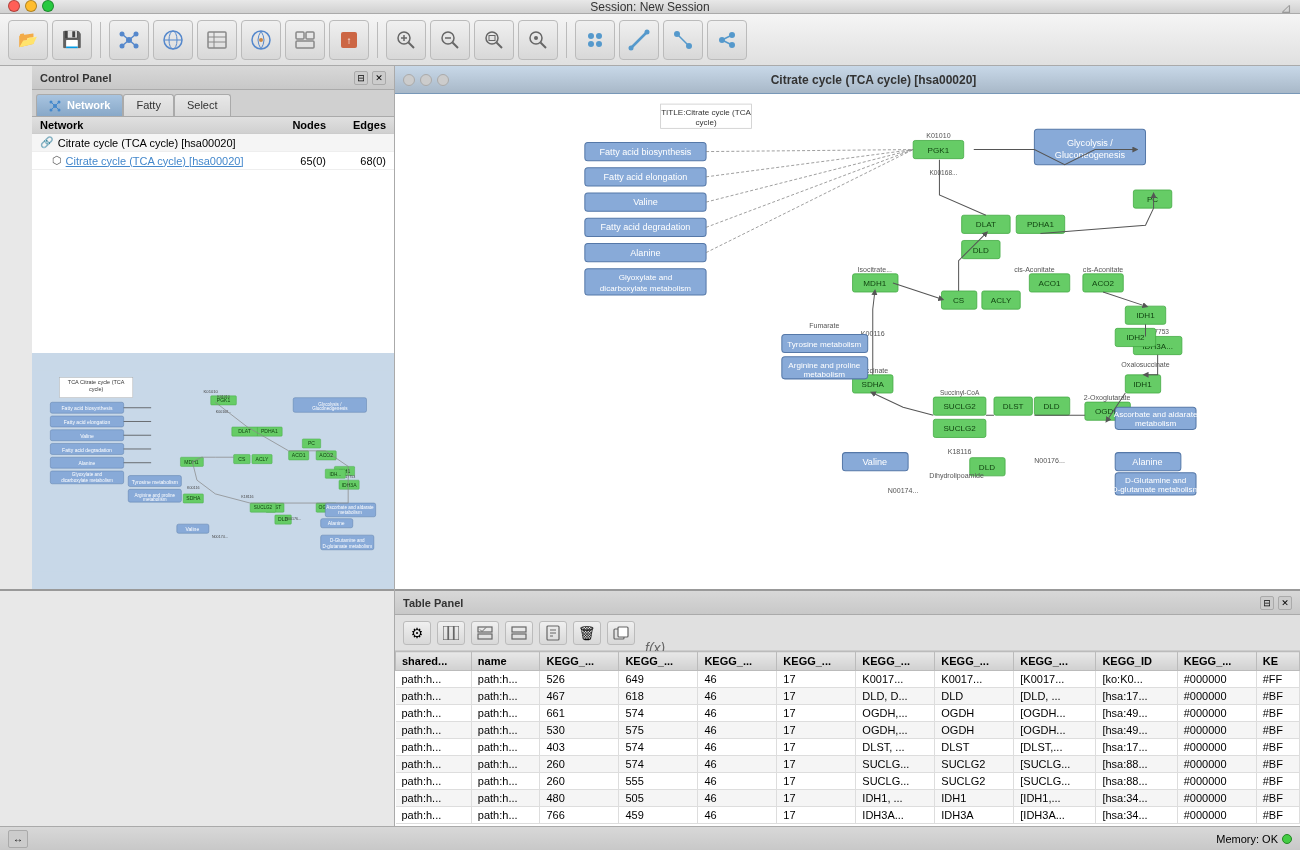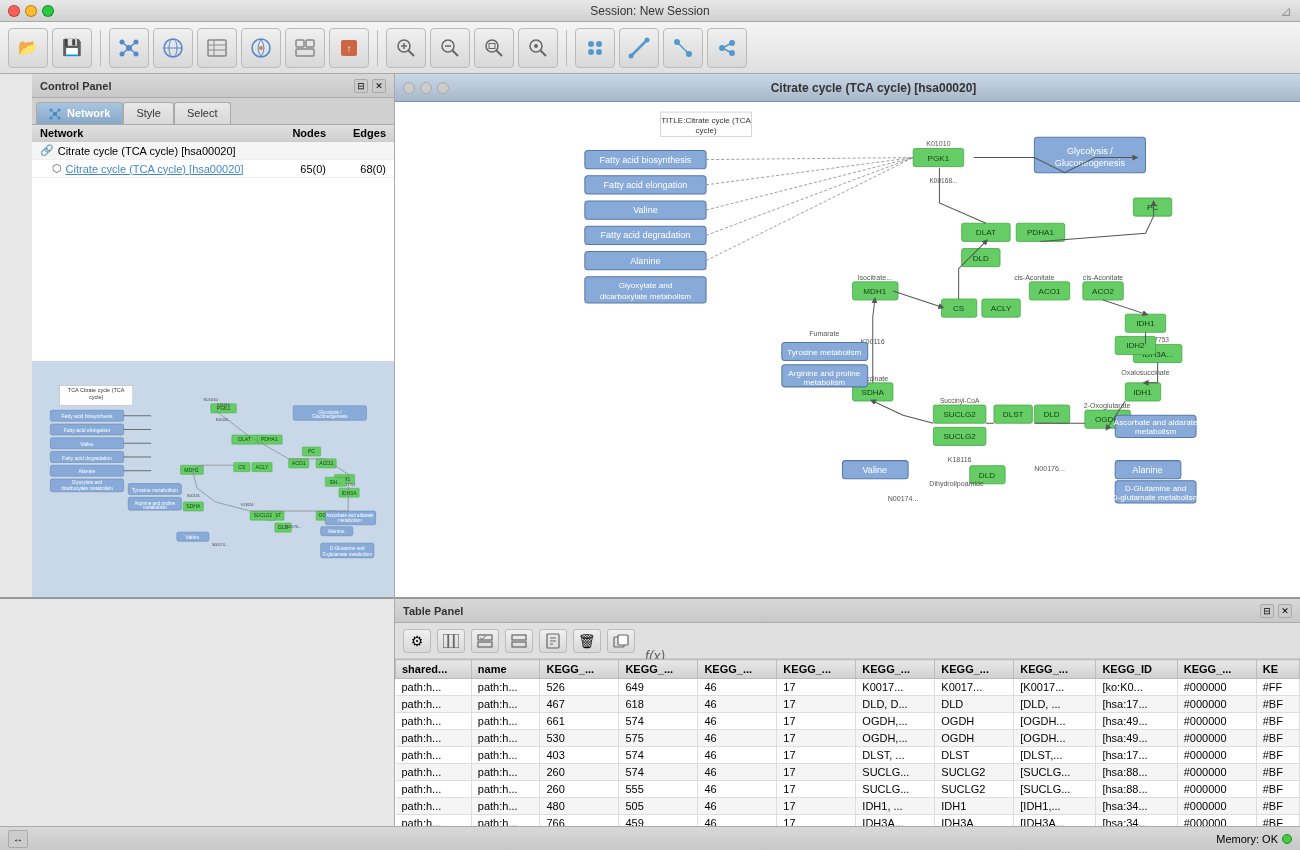--- a/index.html
+++ b/index.html
@@ -9,24 +9,24 @@
       background: #c0c0c0;
       width: 1300px;
       height: 850px;
       overflow: hidden;
       display: flex;
       flex-direction: column;
     }
 
     
     .titlebar {
-      height: 22px;
+      height: 14px;
       background: linear-gradient(to bottom, #e8e8e8, #d0d0d0);
       display: flex;
-      align-items: center;
+      align-items: flex-start;
       justify-content: center;
       border-bottom: 1px solid #aaa;
       position: relative;
     }
     .titlebar-buttons {
       position: absolute;
       left: 8px;
       display: flex;
       gap: 5px;
     }
@@ -514,21 +514,21 @@
                 <circle cx="10" cy="10" r="1.5" fill="#4488cc"></circle>
                 <line x1="6" y1="6" x2="2" y2="2" stroke="#4488cc" stroke-width="1"></line>
                 <line x1="6" y1="6" x2="10" y2="2" stroke="#4488cc" stroke-width="1"></line>
                 <line x1="6" y1="6" x2="2" y2="10" stroke="#4488cc" stroke-width="1"></line>
                 <line x1="6" y1="6" x2="10" y2="10" stroke="#4488cc" stroke-width="1"></line>
               </svg>
           </span>
           <span>Network</span>
         </div>
         <div class="tab">
-          <span>Style</span>
+          <span>Fatty</span>
         </div>
         <div class="tab">
           <span>Select</span>
         </div>
       </div>
 
       <div class="network-list">
         <div class="network-list-header">
           <span class="col-name">Network</span>
           <span class="col-nodes">Nodes</span>

